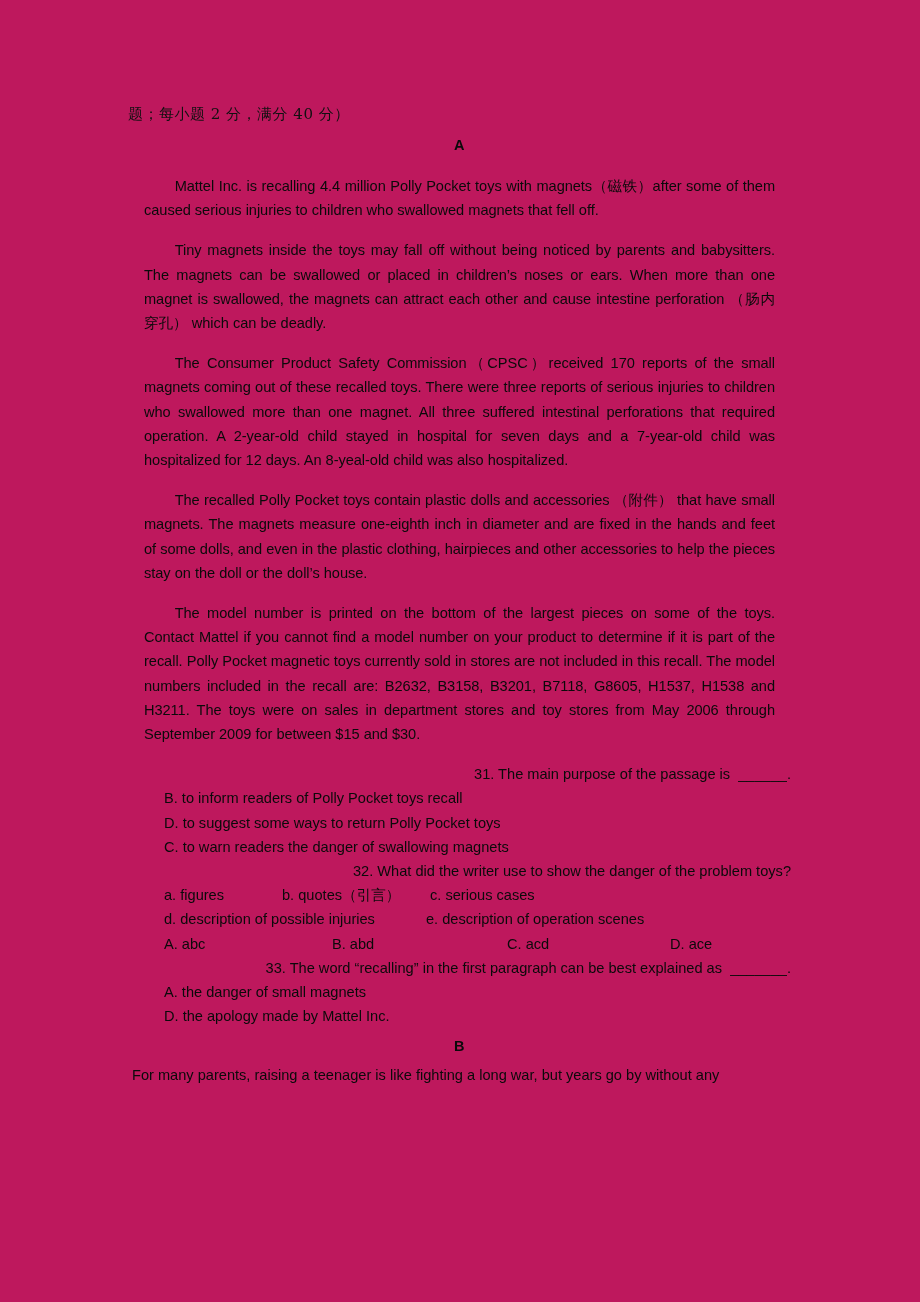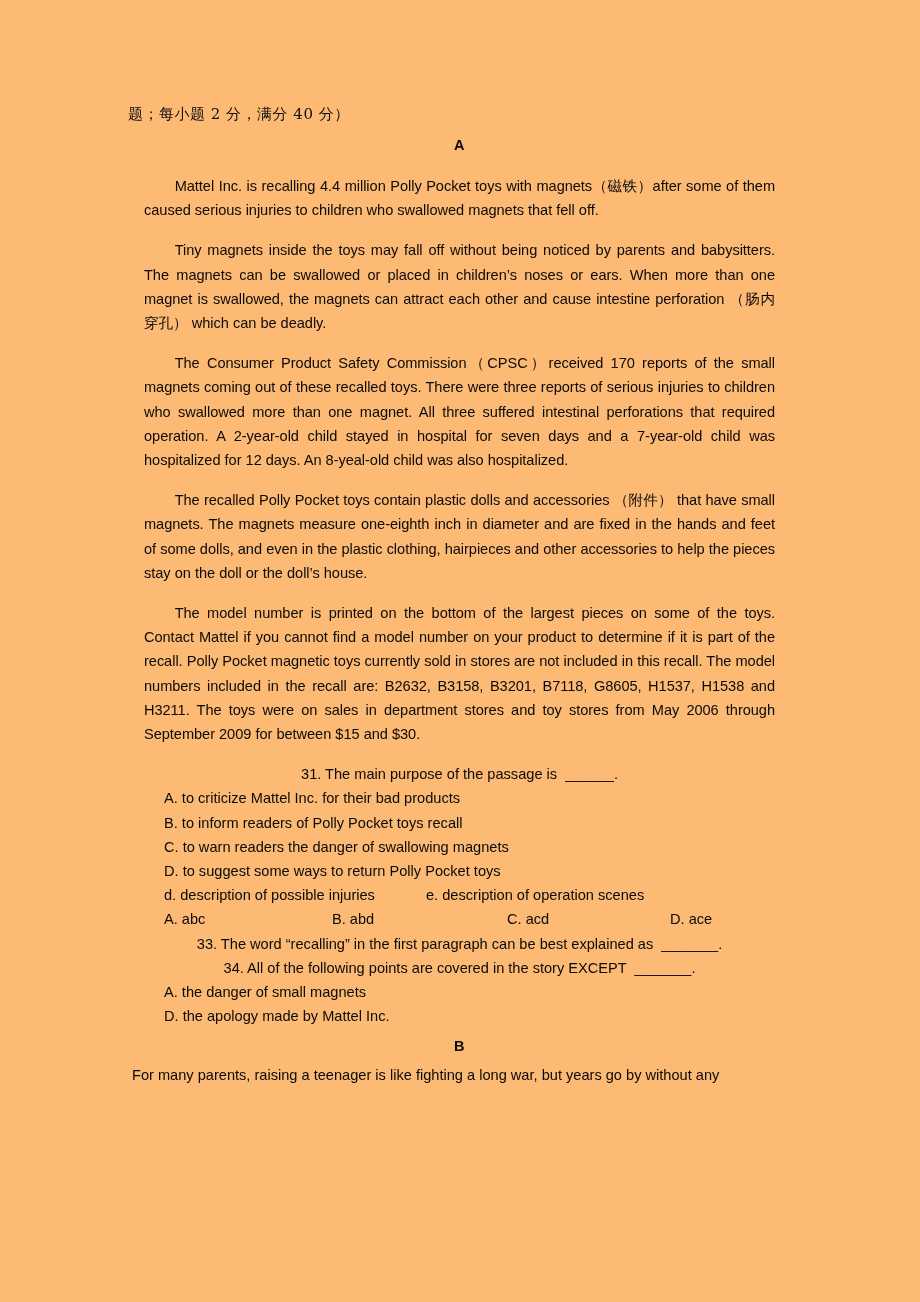--- a/index.html
+++ b/index.html
@@ -4,21 +4,21 @@
 <style>
   html, body {
     margin: 0;
     padding: 0;
     background: #ffffff;
   }
   .page {
     position: relative;
     width: 920px;
     height: 1302px;
-    background: #fdba74;
+    background: #be185d;
     overflow: hidden;
     font-family: "Liberation Sans", "DejaVu Sans", sans-serif;
     color: #0a0a0a;
   }
   .content {
     position: absolute;
     left: 128px;
     top: 100px;
     width: 663px;
   }
@@ -48,21 +48,21 @@
     word-spacing: 0.1px;
   }
   p.para.lastline-left {
     text-align-last: left;
   }
   .q {
     margin: 0;
     font-size: 14.6px;
     line-height: 24.2px;
     text-indent: 0;
-    text-align: center;
+    text-align: right;
     white-space: pre-wrap;
   }
   .q-opt {
     margin: 0;
     font-size: 14.6px;
     line-height: 24.2px;
     padding-left: 36px;
     text-align: left;
     white-space: pre-wrap;
   }
@@ -85,31 +85,31 @@
 
     <div class="section-letter">A</div>
 
     <p class="para lastline-left">Mattel Inc. is recalling 4.4 million Polly Pocket toys with magnets（磁铁）after some of them caused serious injuries to children who swallowed magnets that fell off.</p>
     <p class="para lastline-left">Tiny magnets inside the toys may fall off without being noticed by parents and babysitters. The magnets can be swallowed or placed in children’s noses or ears. When more than one magnet is swallowed, the magnets can attract each other and cause intestine perforation （肠内穿孔） which can be deadly.</p>
     <p class="para lastline-left">The Consumer Product Safety Commission（CPSC）received 170 reports of the small magnets coming out of these recalled toys. There were three reports of serious injuries to children who swallowed more than one magnet. All three suffered intestinal perforations that required operation. A 2-year-old child stayed in hospital for seven days and a 7-year-old child was hospitalized for 12 days. An 8-yeal-old child was also hospitalized.</p>
     <p class="para lastline-left">The recalled Polly Pocket toys contain plastic dolls and accessories （附件） that have small magnets. The magnets measure one-eighth inch in diameter and are fixed in the hands and feet of some dolls, and even in the plastic clothing, hairpieces and other accessories to help the pieces stay on the doll or the doll’s house.</p>
     <p class="para lastline-left">The model number is printed on the bottom of the largest pieces on some of the toys. Contact Mattel if you cannot find a model number on your product to determine if it is part of the recall. Polly Pocket magnetic toys currently sold in stores are not included in this recall. The model numbers included in the recall are: B2632, B3158, B3201, B7118, G8605, H1537, H1538 and H3211. The toys were on sales in department stores and toy stores from May 2006 through September 2009 for between $15 and $30.</p>
 
     <p class="q">31. The main purpose of the passage is  ______.</p>
-    <p class="q-opt">A. to criticize Mattel Inc. for their bad products</p>
     <p class="q-opt">B. to inform readers of Polly Pocket toys recall</p>
+    <p class="q-opt">D. to suggest some ways to return Polly Pocket toys</p>
     <p class="q-opt">C. to warn readers the danger of swallowing magnets</p>
-    <p class="q-opt">D. to suggest some ways to return Polly Pocket toys</p>
 
+    <p class="q">32. What did the writer use to show the danger of the problem toys?</p>
+    <p class="q-opt"><span style="display:inline-block;width:118px">a. figures</span><span style="display:inline-block;width:148px">b. quotes（引言）</span><span>c. serious cases</span></p>
     <p class="q-opt"><span style="display:inline-block;width:262px">d. description of possible injuries</span><span>e. description of operation scenes</span></p>
     <p class="q-opt"><span style="display:inline-block;width:168px">A. abc</span><span style="display:inline-block;width:175px">B. abd</span><span style="display:inline-block;width:163px">C. acd</span><span>D. ace</span></p>
 
     <p class="q">33. The word “recalling” in the first paragraph can be best explained as  _______.</p>
 
-    <p class="q">34. All of the following points are covered in the story EXCEPT  _______.</p>
     <p class="q-opt">A. the danger of small magnets</p>
     <p class="q-opt">D. the apology made by Mattel Inc.</p>
 
     <div class="section-letter">B</div>
 
     <p class="para-b" style="text-indent:0">For many parents, raising a teenager is like fighting a long war, but years go by without any</p>
 
   </div>
 </div>
 

